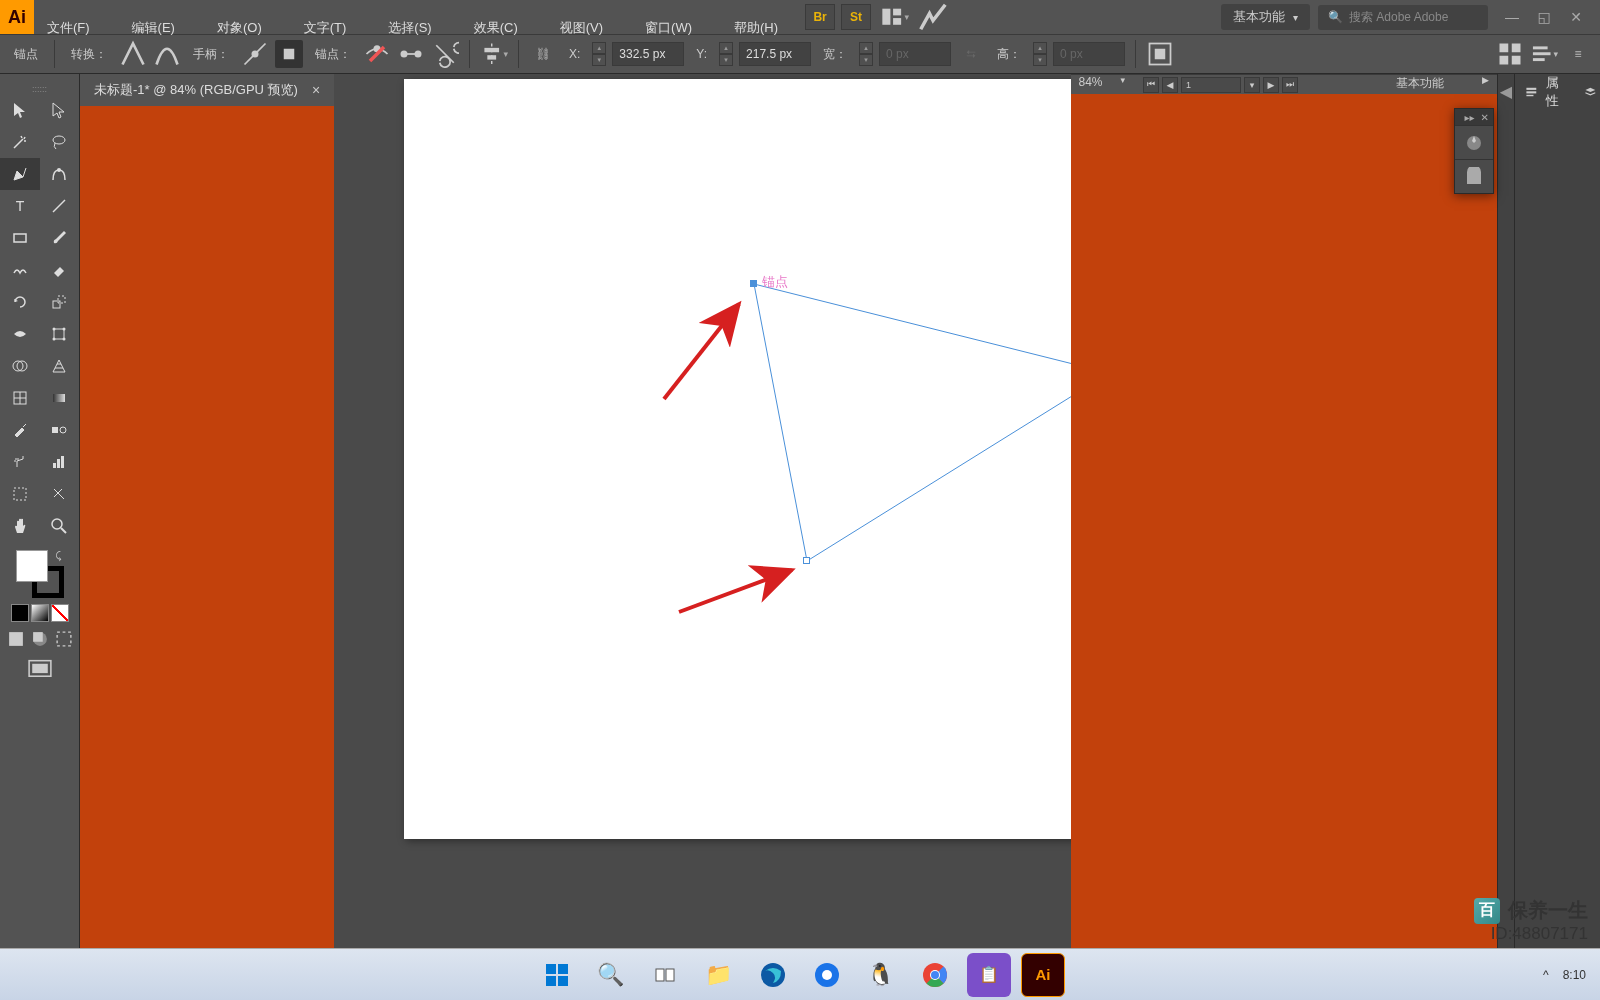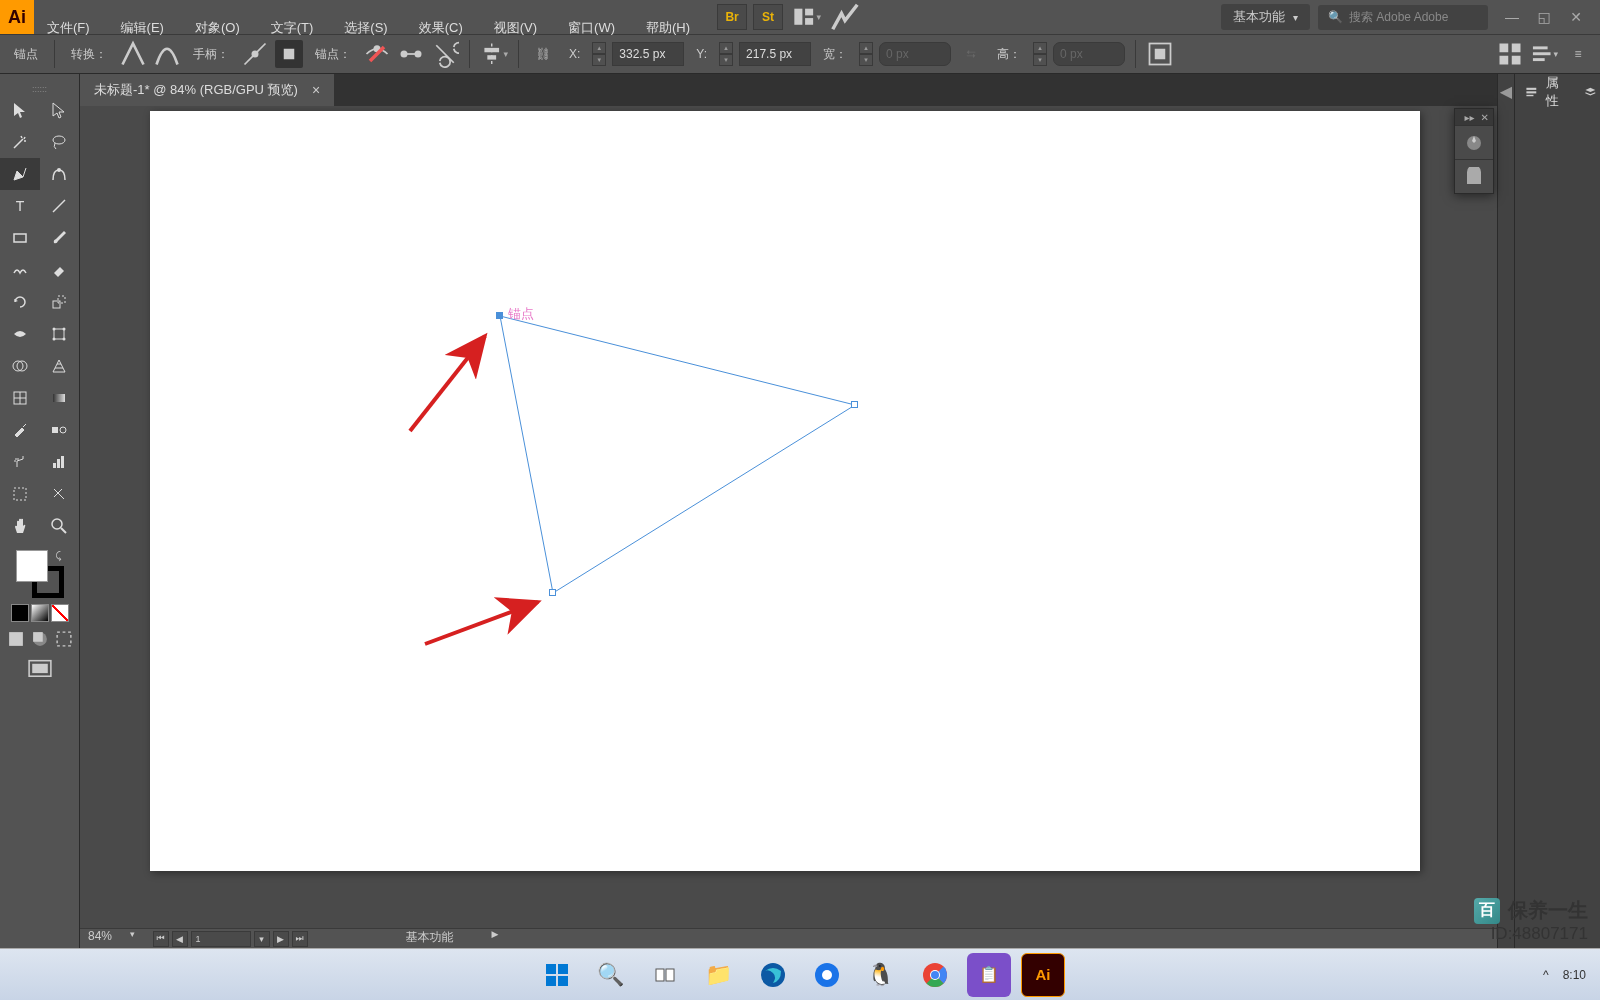--- a/index.html
+++ b/index.html
@@ -1,50 +1,50 @@
 <!DOCTYPE html>
 <html><head>
 <meta charset="utf-8">
 <style>
 *{margin:0;padding:0;box-sizing:border-box;font-family:"Microsoft YaHei",sans-serif;user-select:none;}
 body{width:1600px;height:1000px;background:#323232;overflow:hidden;position:relative;}
 .menubar{height:34px;background:#535353;display:flex;align-items:center;color:#ddd;font-size:13px;}
 .ai-logo{width:34px;height:34px;background:#ff9a00;display:flex;align-items:center;justify-content:center;color:#330000;font-weight:bold;font-size:18px;}
-.menu-items{display:flex;gap:5px;margin-top:22px;}
+.menu-items{display:flex;gap:16px;margin-top:22px;}
 .menu-item{padding:0 13px;height:34px;display:flex;align-items:center;cursor:pointer;}
 .menu-right{margin-left:auto;display:flex;align-items:center;gap:8px;padding-right:8px;}
 .wm-dropdown{display:flex;align-items:center;gap:8px;background:#424242;padding:4px 12px;border-radius:3px;color:#ccc;font-size:13px;}
 .search-stock{display:flex;align-items:center;gap:6px;background:#424242;padding:4px 10px;border-radius:3px;color:#888;font-size:12px;width:170px;}
 .win-controls{display:flex;gap:0;}
 .win-btn{width:32px;height:24px;display:flex;align-items:center;justify-content:center;color:#aaa;cursor:pointer;font-size:14px;}
 .sq-icon{width:30px;height:26px;background:#4a4a4a;border:1px solid #3a3a3a;display:flex;align-items:center;justify-content:center;color:#eab308;font-size:12px;font-weight:bold;}
 .ctrl-bar{height:40px;background:#535353;border-top:1px solid #3a3a3a;border-bottom:1px solid #2a2a2a;display:flex;align-items:center;color:#ccc;font-size:12px;padding:0 8px;gap:6px;}
 .ctrl-label{color:#ccc;padding:0 6px;}
 .ctrl-sep{width:1px;height:28px;background:#3a3a3a;margin:0 4px;}
 .ctrl-icon{width:28px;height:28px;display:flex;align-items:center;justify-content:center;color:#bbb;cursor:pointer;border-radius:2px;}
 .ctrl-icon.dark{background:#333;}
 .ctrl-input{background:#424242;border:1px solid #3a3a3a;color:#ddd;height:24px;width:72px;padding:0 6px;font-size:12px;}
-.ctrl-input.dim{color:#666;border-radius:7px;}
+.ctrl-input.dim{color:#666;}
 .spinner{display:flex;flex-direction:column;width:14px;height:24px;}
 .spinner div{flex:1;background:#505050;border:1px solid #3a3a3a;font-size:7px;display:flex;align-items:center;justify-content:center;color:#999;}
 .main-area{display:flex;height:calc(100% - 74px - 52px);}
 .tool-panel{width:80px;background:#535353;border-right:1px solid #2a2a2a;padding-top:10px;}
 .tool-handle{height:10px;display:flex;align-items:center;justify-content:center;color:#888;font-size:9px;}
 .tool-grid{display:grid;grid-template-columns:1fr 1fr;gap:0;}
 .tool-cell{height:32px;display:flex;align-items:center;justify-content:center;color:#ddd;cursor:pointer;position:relative;}
 .tool-cell.active{background:#3a3a3a;}
 .tool-cell svg{width:18px;height:18px;}
 .color-section{padding:8px 0;display:flex;flex-direction:column;align-items:center;gap:6px;}
 .fill-stroke{position:relative;width:48px;height:48px;}
 .fill-box{position:absolute;top:0;left:0;width:32px;height:32px;background:#fff;border:1px solid #999;}
 .stroke-box{position:absolute;bottom:0;right:0;width:32px;height:32px;background:#535353;border:5px solid #000;}
 .swap-ic{position:absolute;top:0;right:2px;color:#ccc;font-size:10px;}
 .small-swatches{display:flex;gap:2px;}
 .small-sw{width:18px;height:18px;border:1px solid #888;}
-.doc-area{flex:1;display:flex;flex-direction:column;background:#c2410c;}
+.doc-area{flex:1;display:flex;flex-direction:row;background:#c2410c;}
 .tab-bar{height:32px;background:#323232;display:flex;align-items:center;}
 .doc-tab{height:32px;background:#535353;display:flex;align-items:center;padding:0 14px;color:#ddd;font-size:13px;gap:14px;}
 .tab-close{color:#ccc;cursor:pointer;font-size:14px;}
 .canvas-wrap{flex:1;position:relative;background:#4a4a4a;overflow:hidden;}
 .artboard{position:absolute;top:5px;left:70px;width:1270px;height:760px;background:#fff;box-shadow:2px 2px 8px rgba(0,0,0,0.4);}
 .status-bar{height:20px;background:#535353;display:flex;color:#ccc;font-size:12px;padding:0 8px;gap:18px;border-top:1px solid #3a3a3a;}
 .collapse-strip{width:18px;background:#424242;border-left:1px solid #2a2a2a;border-right:1px solid #2a2a2a;display:flex;align-items:flex-start;justify-content:center;padding-top:8px;color:#999;}
 .right-panel{width:85px;background:#424242;display:flex;}
 .panel-handle{height:16px;background:#383838;}
 .panel-row{height:36px;display:flex;align-items:center;gap:8px;padding:0 10px;color:#ddd;font-size:13px;cursor:pointer;}

